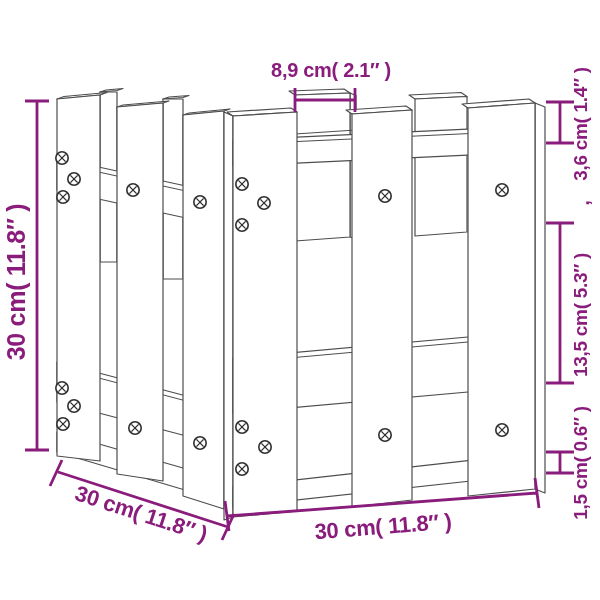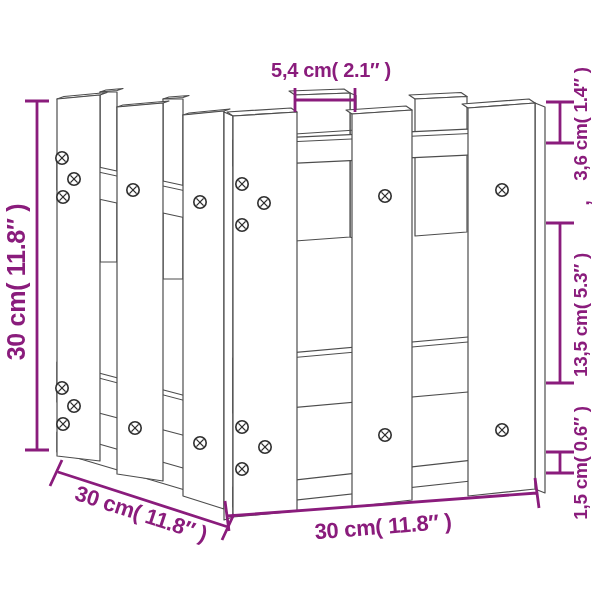--- a/index.html
+++ b/index.html
@@ -114,21 +114,21 @@
       <path d="M295 100 H355 M295 88 V112 M355 88 V112"></path>
       <path d="M37 101 V450 M25 101 H49 M25 450 H49"></path>
       <path d="M560 102 V143 M546 102 H574 M546 143 H574"></path>
       <path d="M560 223 V383 M546 223 H574 M546 383 H574"></path>
       <path d="M560 452 V473 M546 452 H574 M546 473 H574"></path>
       <path d="M58 472 L228 527 M50 486 L62 460 M222 540 L234 514"></path>
       <path d="M227 516 L537 493 M225 501 L229 531 M535 478 L539 508"></path>
     </g>
   </svg>
 
-  <div class="dim-label" id="lbl-top">5,4 cm( 2.1″ )</div>
+  <div class="dim-label" id="lbl-top">8,9 cm( 2.1″ )</div>
   <div class="dim-label" id="lbl-left">30 cm( 11.8″ )</div>
   <div class="dim-label" id="lbl-right1">3,6 cm( 1.4″ )</div>
   <div class="dim-label" id="lbl-comma">,</div>
   <div class="dim-label" id="lbl-right2">13,5 cm( 5.3″ )</div>
   <div class="dim-label" id="lbl-right3">1,5 cm( 0.6″ )</div>
   <div class="dim-label" id="lbl-diag">30 cm( 11.8″ )</div>
   <div class="dim-label" id="lbl-bottom">30 cm( 11.8″ )</div>
 </div>
 
 </body></html>

